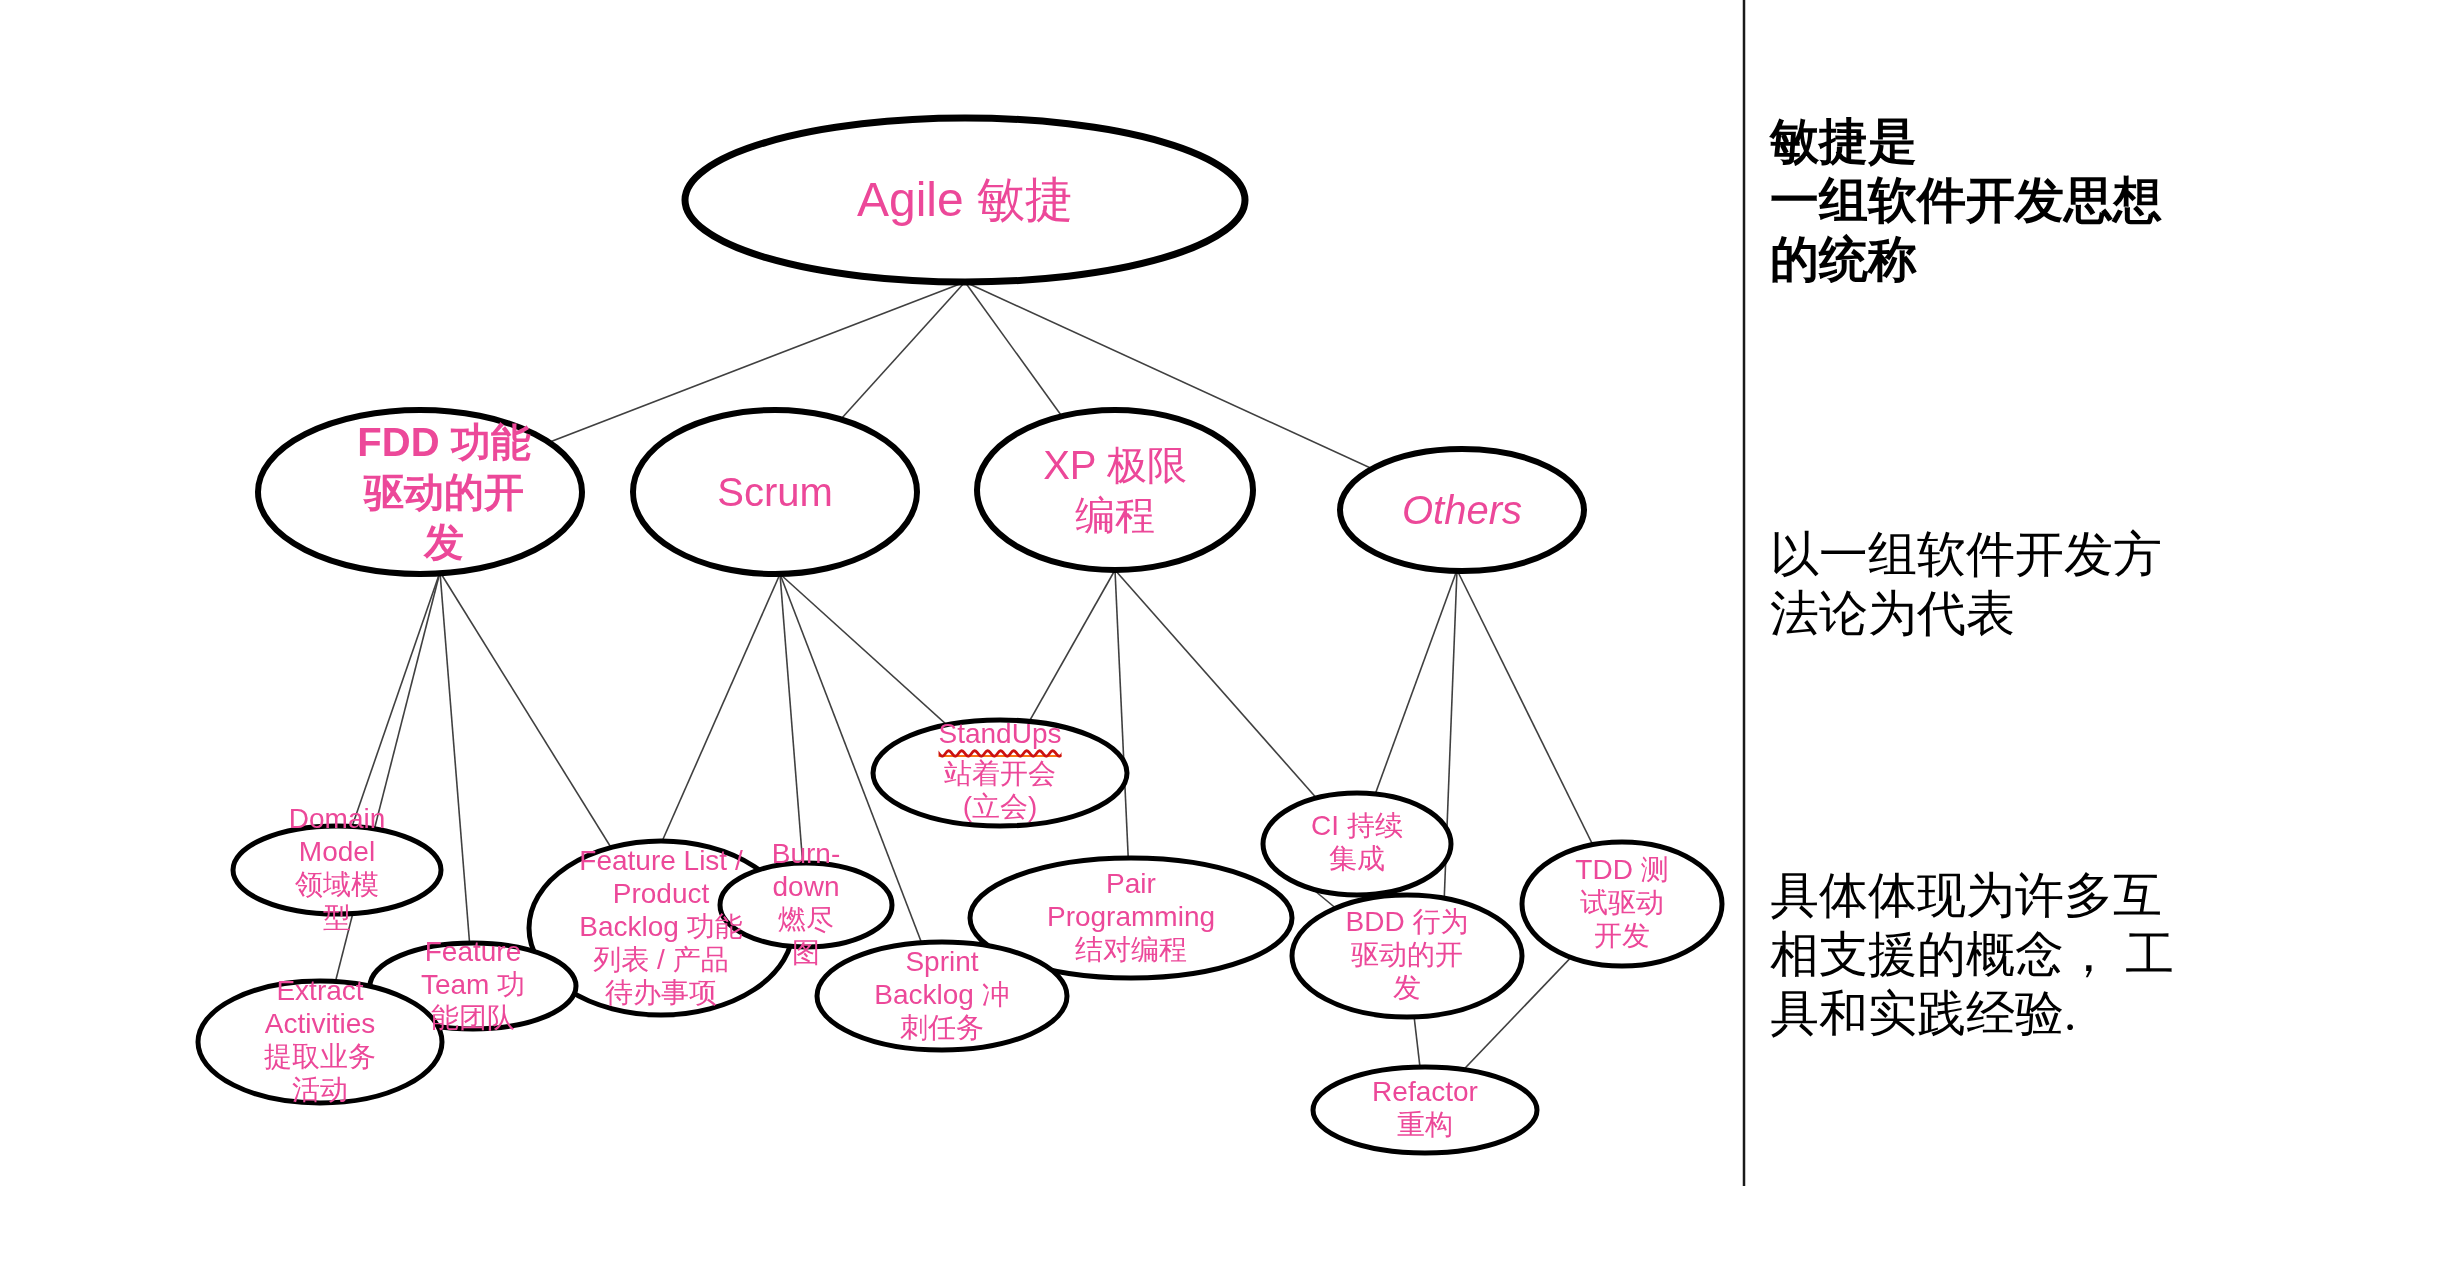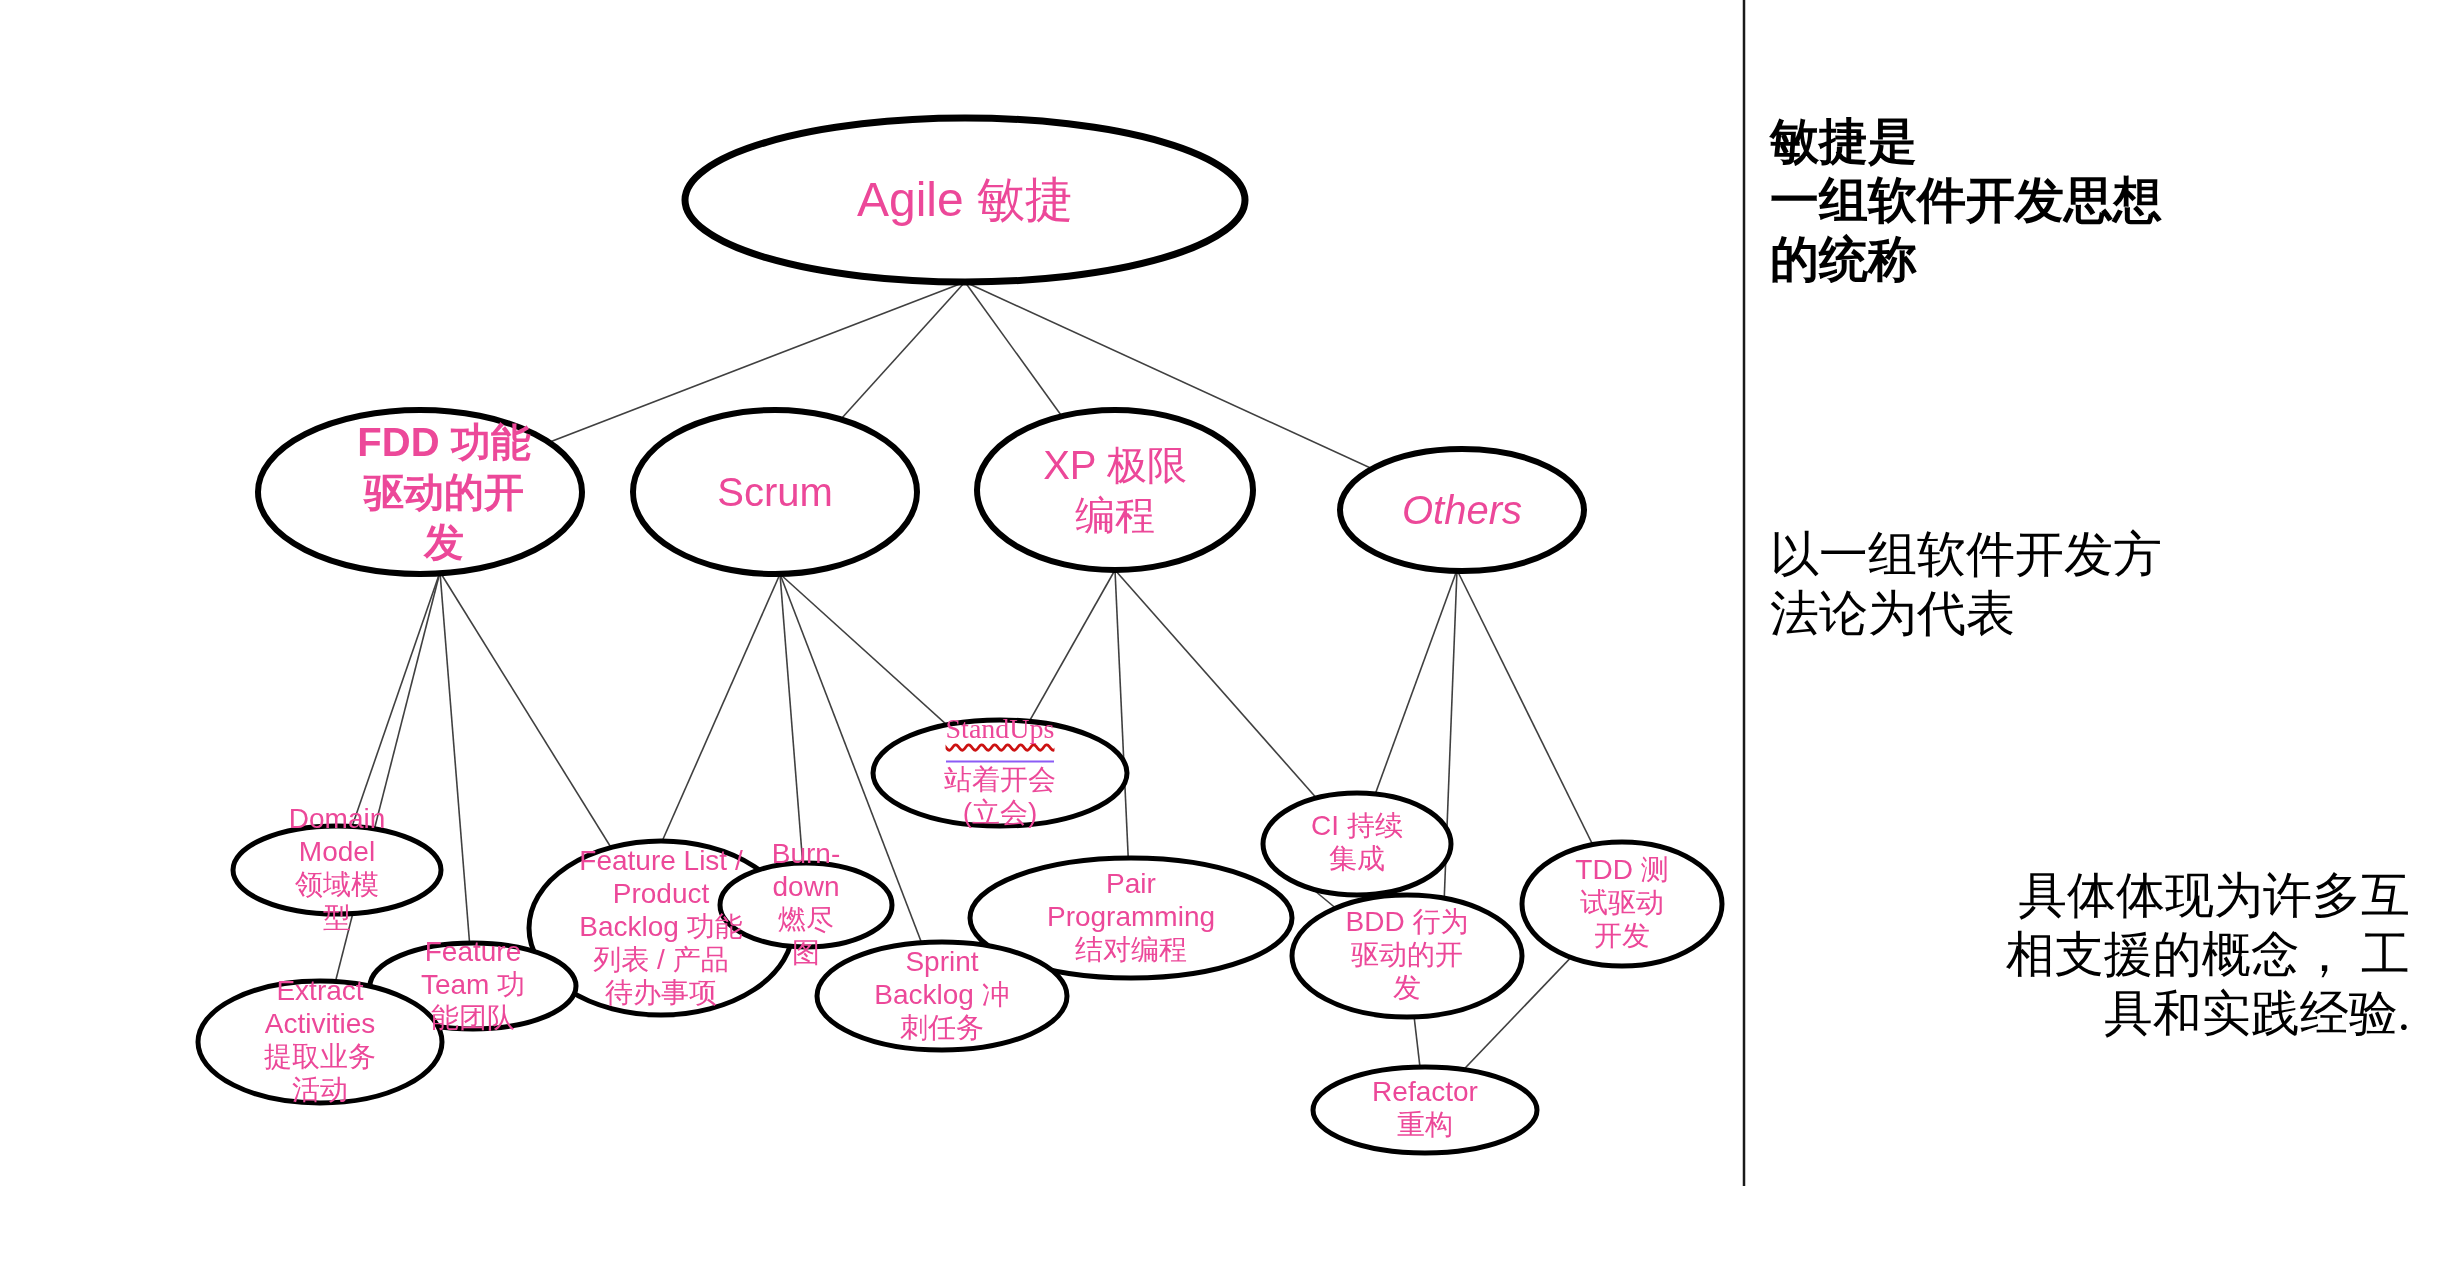--- a/index.html
+++ b/index.html
@@ -11,23 +11,23 @@
   .edge { stroke:#404040; stroke-width:1.6; }
   .divider { stroke:#1a1a1a; stroke-width:2.5; }
   .node { fill:#ffffff; stroke:#000000; }
   .sw7 { stroke-width:7; }
   .sw6 { stroke-width:6; }
   .sw5 { stroke-width:5; }
   .nlabel { position:absolute; transform:translate(-50%,-50%); text-align:center;
             white-space:pre-line; font-size:28px; line-height:33px; color:#ec4899; }
   .lvl1 { font-size:48px; line-height:56px; }
   .lvl2 { font-size:40px; line-height:50px; }
-  .standups-word { display:inline-block; border-bottom:2px solid #8b5cf6;
+  .standups-word { display:inline-block; border-bottom:2px solid #f97316;
                    text-decoration:underline wavy #cc1111;
-                   text-underline-offset:6px; padding-bottom:16px;font-family:Liberation Serif, serif; }
+                   text-underline-offset:6px; padding-bottom:5px; }
   .note { position:absolute; left:1770px; width:640px; white-space:pre-line;
           font-family:"Liberation Serif","DejaVu Serif",serif;
           font-size:49px; line-height:59px; color:#000; text-align:left; }
   .note.bold { font-weight:bold; }
 </style>
 </head>
 <body>
 
 <div class="canvas">
 
@@ -130,17 +130,17 @@
 试驱动
 开发</div>
   <div class="nlabel" style="left:1425px; top:1108px;">Refactor
 重构</div>
 
   <div class="note bold" style="top:112px;">敏捷是
 一组软件开发思想
 的统称</div>
   <div class="note" style="top:525px;">以一组软件开发方
 法论为代表</div>
-  <div class="note" style="top:866px;text-align:right;">具体体现为许多互
+  <div class="note" style="top:866px;">具体体现为许多互
 相支援的概念， 工
 具和实践经验.</div>
 
 </div>
 
 </body></html>

